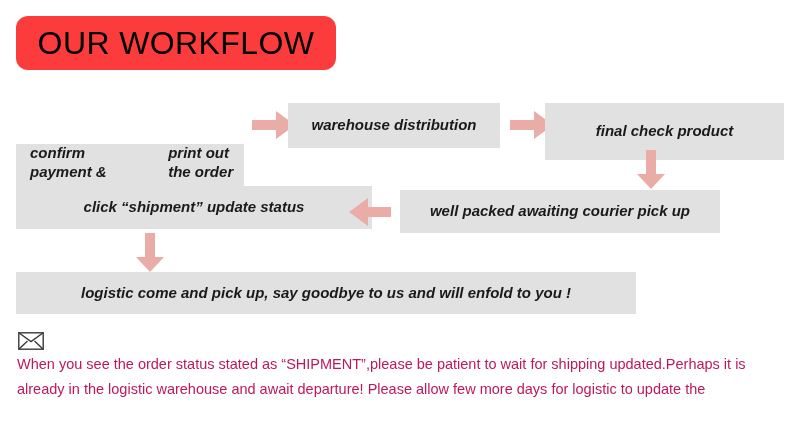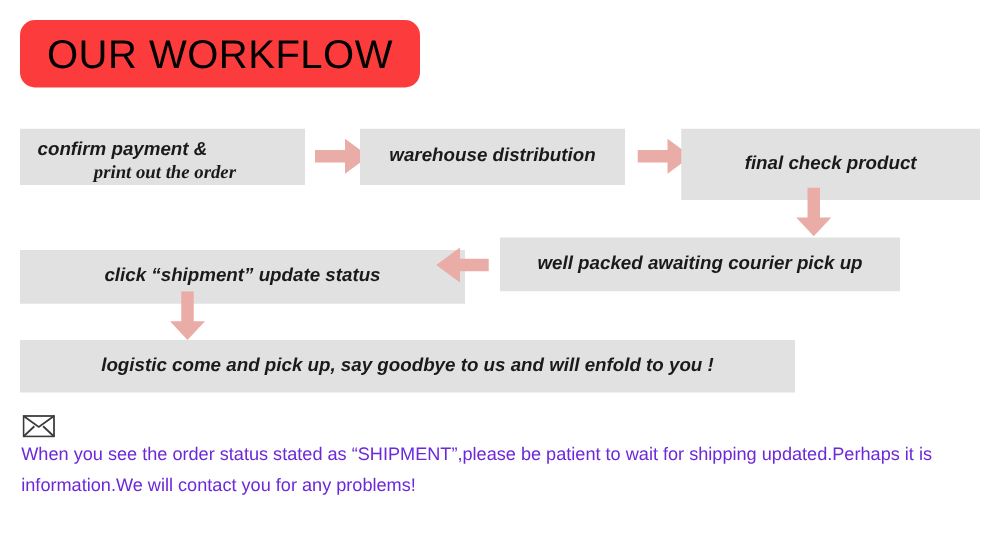--- a/index.html
+++ b/index.html
@@ -63,30 +63,30 @@
     justify-content: center;
     text-align: center;
   }
   .flow-box .box-label {
     display: block;
     padding: 0 10px;
   }
 
   
   .box-two-line {
-    flex-direction: column;
+    flex-direction: row;
     align-items: flex-start;
-    justify-content: flex-end;
+    justify-content: space-between;
+    margin-top: 41px;
   }
   .box-two-line .line1 {
     padding-left: 14px;
   }
   .box-two-line .line2 {
     padding-left: 59px;
-    font-family: Liberation Serif, serif;
   }
 
   
   .arrow {
     position: absolute;
   }
   .arrow svg { display: block; }
 
   
   .envelope-icon {
@@ -99,21 +99,21 @@
   .envelope-icon svg { display: block; }
 
   .footer-text {
     position: absolute;
     left: 17px;
     top: 352px;
     width: 768px;
     font-family: "Liberation Sans", sans-serif;
     font-size: 14.5px;
     line-height: 25px;
-    color: #6d28d9;
+    color: #be185d;
     font-style: normal;
     font-weight: normal;
   }
   .footer-text .fline { display: block; white-space: nowrap; }
 </style>
 </head>
 <body>
 
 <div class="canvas">
 
@@ -145,21 +145,21 @@
   <div class="flow-box center" style="left:545px; top:103px; width:239px; height:57px;">
     <span class="box-label">final check product</span>
   </div>
 
   <div class="arrow" style="left:636px; top:150px;">
     <svg width="30" height="40" viewBox="0 0 30 40" aria-hidden="true">
       <polygon points="10,0 20,0 20,24 29,24 15,39 1,24 10,24" fill="#e9aca6"></polygon>
     </svg>
   </div>
 
-  <div class="flow-box center" style="left:16px; top:200px; width:356px; height:43px;">
+  <div class="flow-box center" style="left:16px; top:186px; width:356px; height:43px;">
     <span class="box-label">click “shipment” update status</span>
   </div>
 
   <div class="arrow" style="left:348px; top:197px;">
     <svg width="44" height="30" viewBox="0 0 44 30" aria-hidden="true">
       <polygon points="43,10 20,10 20,1 1,15 20,29 20,20 43,20" fill="#e9aca6"></polygon>
     </svg>
   </div>
 
   <div class="flow-box center" style="left:400px; top:190px; width:320px; height:43px;">
@@ -180,16 +180,16 @@
     <svg width="26" height="18" viewBox="0 0 26 18" aria-hidden="true">
       <rect x="0.8" y="0.8" width="24.4" height="16.4" fill="#ffffff" stroke="#3a3a3a" stroke-width="1.4"></rect>
       <polyline points="0.8,0.8 13,9.6 25.2,0.8" fill="none" stroke="#3a3a3a" stroke-width="1.4"></polyline>
       <line x1="0.8" y1="17.2" x2="9.5" y2="9.0" stroke="#3a3a3a" stroke-width="1.4"></line>
       <line x1="25.2" y1="17.2" x2="16.5" y2="9.0" stroke="#3a3a3a" stroke-width="1.4"></line>
     </svg>
   </div>
 
   <div class="footer-text">
     <span class="fline">When you see the order status stated as “SHIPMENT”,please be patient to wait for shipping updated.Perhaps it is</span>
-    <span class="fline">information.We will contact you for any problems!</span>
+    <span class="fline">already in the logistic warehouse and await departure! Please allow few more days for logistic to update the</span>
   </div>
 
 </div>
 
 </body></html>

